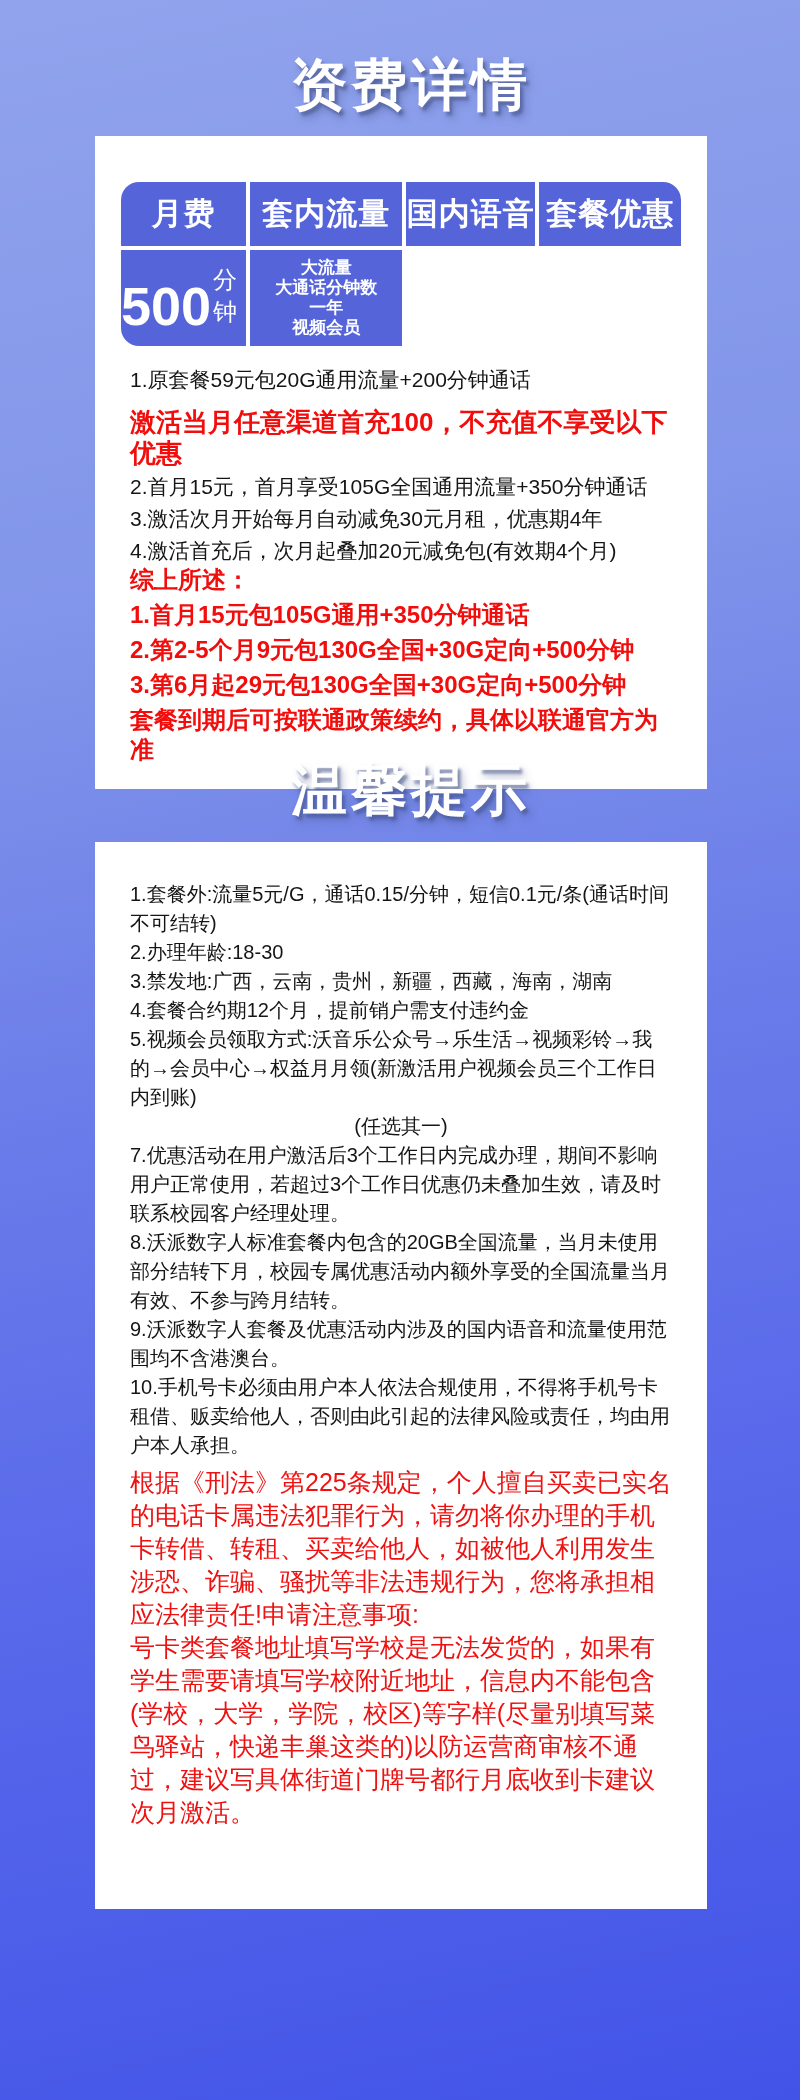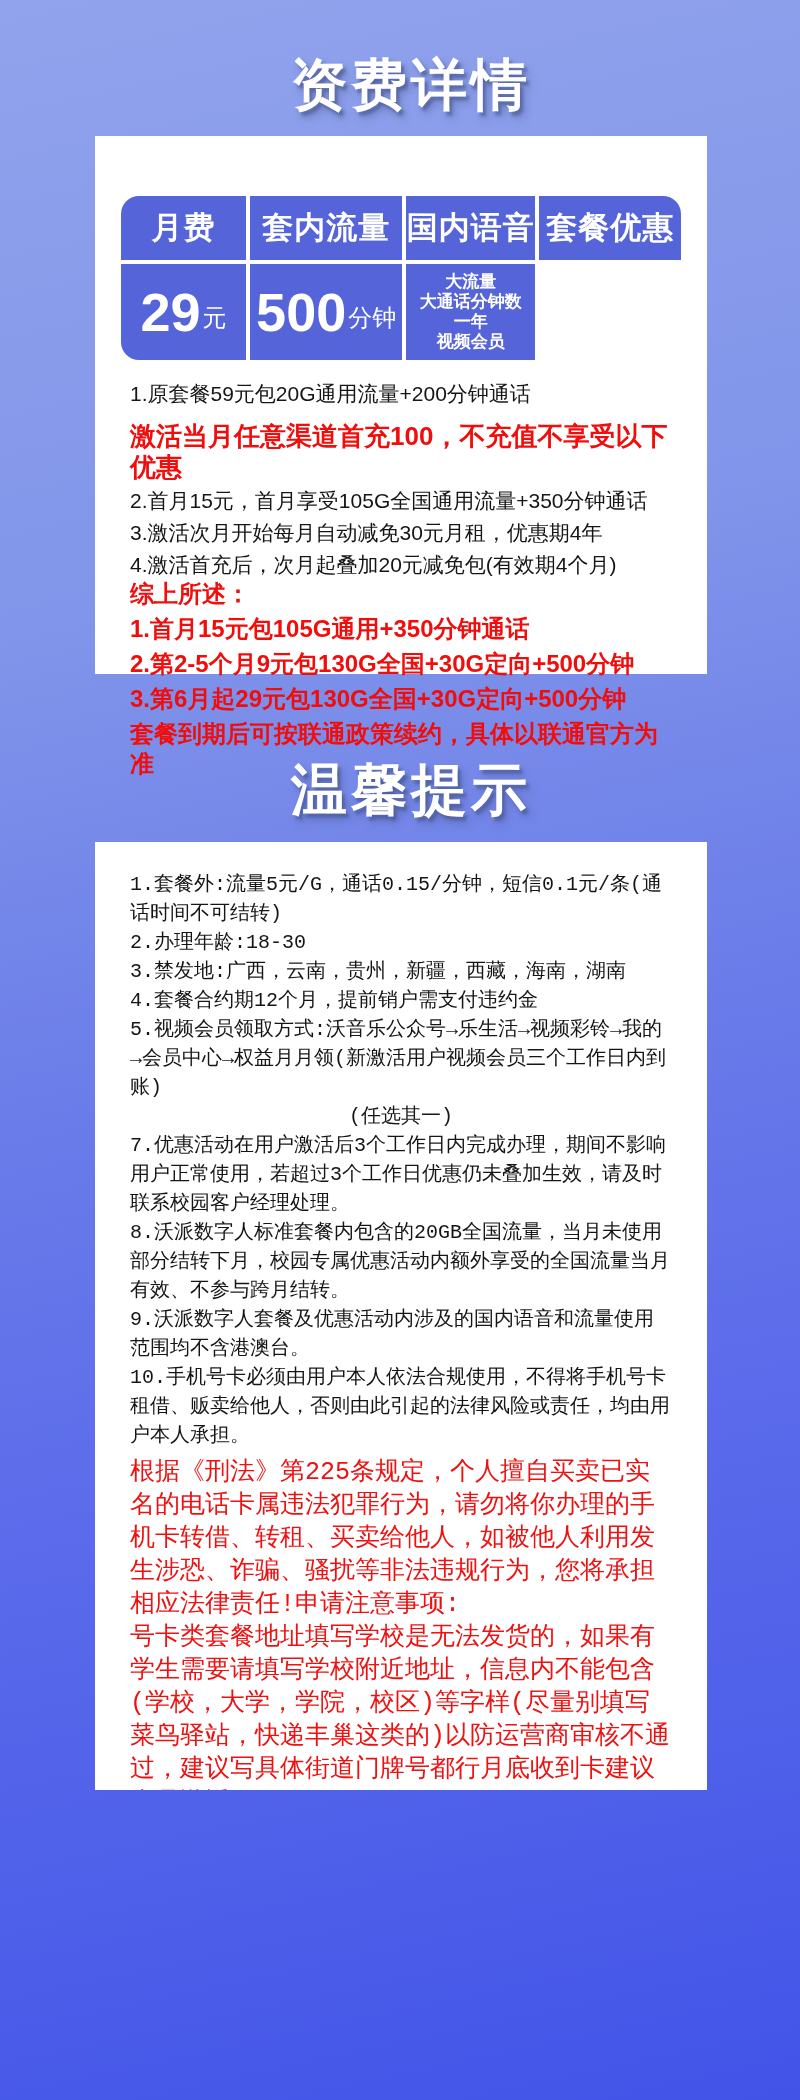--- a/index.html
+++ b/index.html
@@ -6,22 +6,22 @@
   body{width:800px;font-family:"Liberation Sans","DejaVu Sans",sans-serif;}
   .canvas{position:relative;width:800px;height:2100px;overflow:hidden;
           background:linear-gradient(168deg,#91a3ec 0%,#8195ea 28%,#6а7ce9 50%,#5b6beb 68%,#4254e8 100%);
           background:linear-gradient(168deg,#91a3ec 0%,#8195ea 28%,#6a7ce9 50%,#5b6beb 68%,#4254e8 100%);}
   .section-title{position:absolute;left:11px;width:800px;margin:0;text-align:center;
           font-size:56px;font-weight:800;letter-spacing:4px;color:#ffffff;
           text-shadow:3px 4px 3px rgba(64,78,132,0.55),5px 7px 8px rgba(64,78,132,0.35);}
   #title1{top:48px;}
   #title2{top:753px;}
   .card{position:absolute;left:95px;width:612px;background:#ffffff;box-sizing:border-box;}
-  #card1{top:136px;height:538px;padding:60px 26px 0 26px;}
-  #card2{top:842px;height:948px;padding:28px 35px 6px 35px;overflow:hidden;font-family:Liberation Mono, monospace;}
+  #card1{top:136px;height:653px;padding:46px 26px 0 26px;}
+  #card2{top:842px;height:1067px;padding:38px 35px 6px 35px;overflow:hidden;}
 
   
   .plan-table{width:560px;border-radius:18px;overflow:hidden;}
   .thead,.tbody{display:grid;grid-template-columns:126fr 154fr 130fr 143fr;grid-gap:4px;}
   .thead{margin-bottom:4px;}
   .th{background:#5564d8;color:#fff;height:64px;display:flex;align-items:center;justify-content:center;
       font-size:31px;font-weight:700;letter-spacing:1px;}
   .td{background:#5564d8;color:#fff;height:96px;display:flex;flex-direction:column;
       align-items:center;justify-content:center;}
   .val-line{display:flex;align-items:flex-end;}
@@ -56,26 +56,20 @@
   <section class="card" id="card1">
     <div class="plan-table">
       <div class="thead">
 
       <div class="th">月费</div>
           <div class="th">套内流量</div>
           <div class="th">国内语音</div>
           <div class="th">套餐优惠</div>
         </div>
       <div class="tbody">
-        <div class="td">
-          <div class="val-line">
-            <span class="big">29</span>
-            <span class="small-unit">元</span>
-          </div>
-        </div>
         <div class="td">
           <div class="val-line">
             <span class="big">500</span>
             <span class="small-unit">分钟</span>
           </div>
         </div>
         <div class="td benefits-cell">
 
         <div class="benefit-line">大流量</div>
             <div class="benefit-line">大通话分钟数</div>

